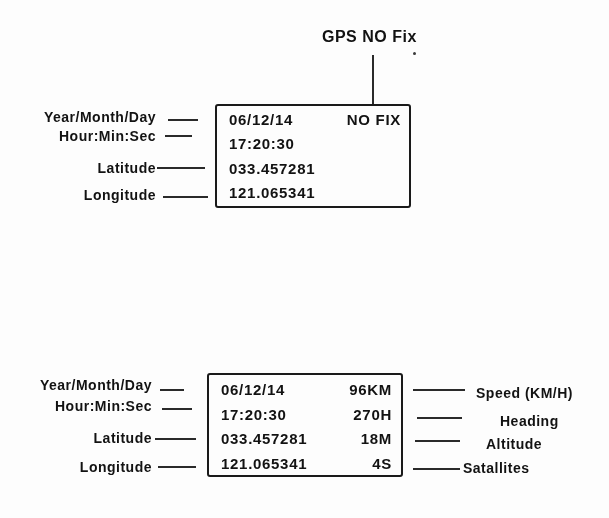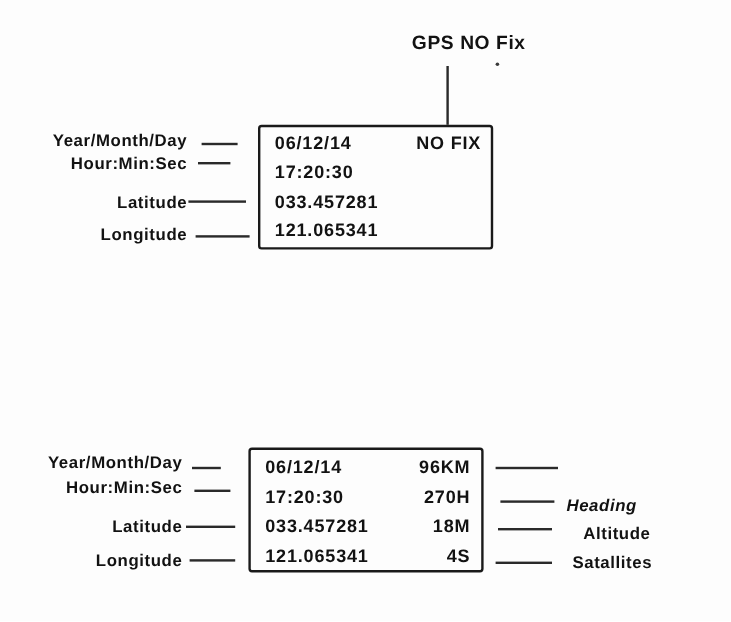--- a/index.html
+++ b/index.html
@@ -65,21 +65,21 @@
   #screen-nofix {
     left: 215px; top: 104px; height: 104px;
     padding: 6px 8px 6px 12px;
   }
   #screen-fix {
     left: 207px; top: 373px; height: 104px;
     padding: 7px 9px 4px 12px;
   }
 
   
-  #callout-top   { left: 322px; top: 28px; width: 116px; text-align: right; font-size: 16px; line-height: 17px; }
+  #callout-top   { left: 322px; top: 28px; width: 116px; text-align: left; font-size: 16px; line-height: 17px; }
   #callout-line  { left: 372px; top: 55px; height: 49px; }
   #stray-dot     { left: 413px; top: 52px; }
 
   
   #t-lbl-0 { right: 453px; top: 110px; }
   #t-lbl-1 { right: 453px; top: 129px; }
   #t-lbl-2 { right: 453px; top: 161px; }
   #t-lbl-3 { right: 453px; top: 188px; }
   #t-dash-0 { left: 168px; width: 30px; top: 119px; }
   #t-dash-1 { left: 165px; width: 27px; top: 135px; }
@@ -91,23 +91,23 @@
   #b-lbl-1 { right: 457px; top: 399px; }
   #b-lbl-2 { right: 457px; top: 431px; }
   #b-lbl-3 { right: 457px; top: 460px; }
   #b-dash-0 { left: 160px; width: 24px; top: 389px; }
   #b-dash-1 { left: 162px; width: 30px; top: 408px; }
   #b-dash-2 { left: 155px; width: 41px; top: 438px; }
   #b-dash-3 { left: 158px; width: 38px; top: 466px; }
 
   
   #r-lbl-0 { left: 476px; top: 386px; }
-  #r-lbl-1 { left: 472px; top: 414px; font-style: italic; }
+  #r-lbl-1 { left: 500px; top: 414px; }
   #r-lbl-2 { left: 486px; top: 437px; }
-  #r-lbl-3 { left: 477px; top: 461px; }
+  #r-lbl-3 { left: 463px; top: 461px; }
   #r-dash-0 { left: 413px; width: 52px; top: 389px; }
   #r-dash-1 { left: 417px; width: 45px; top: 417px; }
   #r-dash-2 { left: 415px; width: 45px; top: 440px; }
   #r-dash-3 { left: 413px; width: 47px; top: 468px; }
 </style>
 </head>
 <body>
 
 <div class="canvas">
 
@@ -168,17 +168,18 @@
       <span>121.065341</span>
       <span>4S</span>
     </div>
   </div>
 
   <div class="dash" id="r-dash-0"></div>
   <div class="dash" id="r-dash-1"></div>
   <div class="dash" id="r-dash-2"></div>
   <div class="dash" id="r-dash-3"></div>
 
+  <div class="lbl" id="r-lbl-0">Speed (KM/H)</div>
   <div class="lbl" id="r-lbl-1">Heading</div>
   <div class="lbl" id="r-lbl-2">Altitude</div>
   <div class="lbl" id="r-lbl-3">Satallites</div>
 
 </div>
 
 </body></html>

